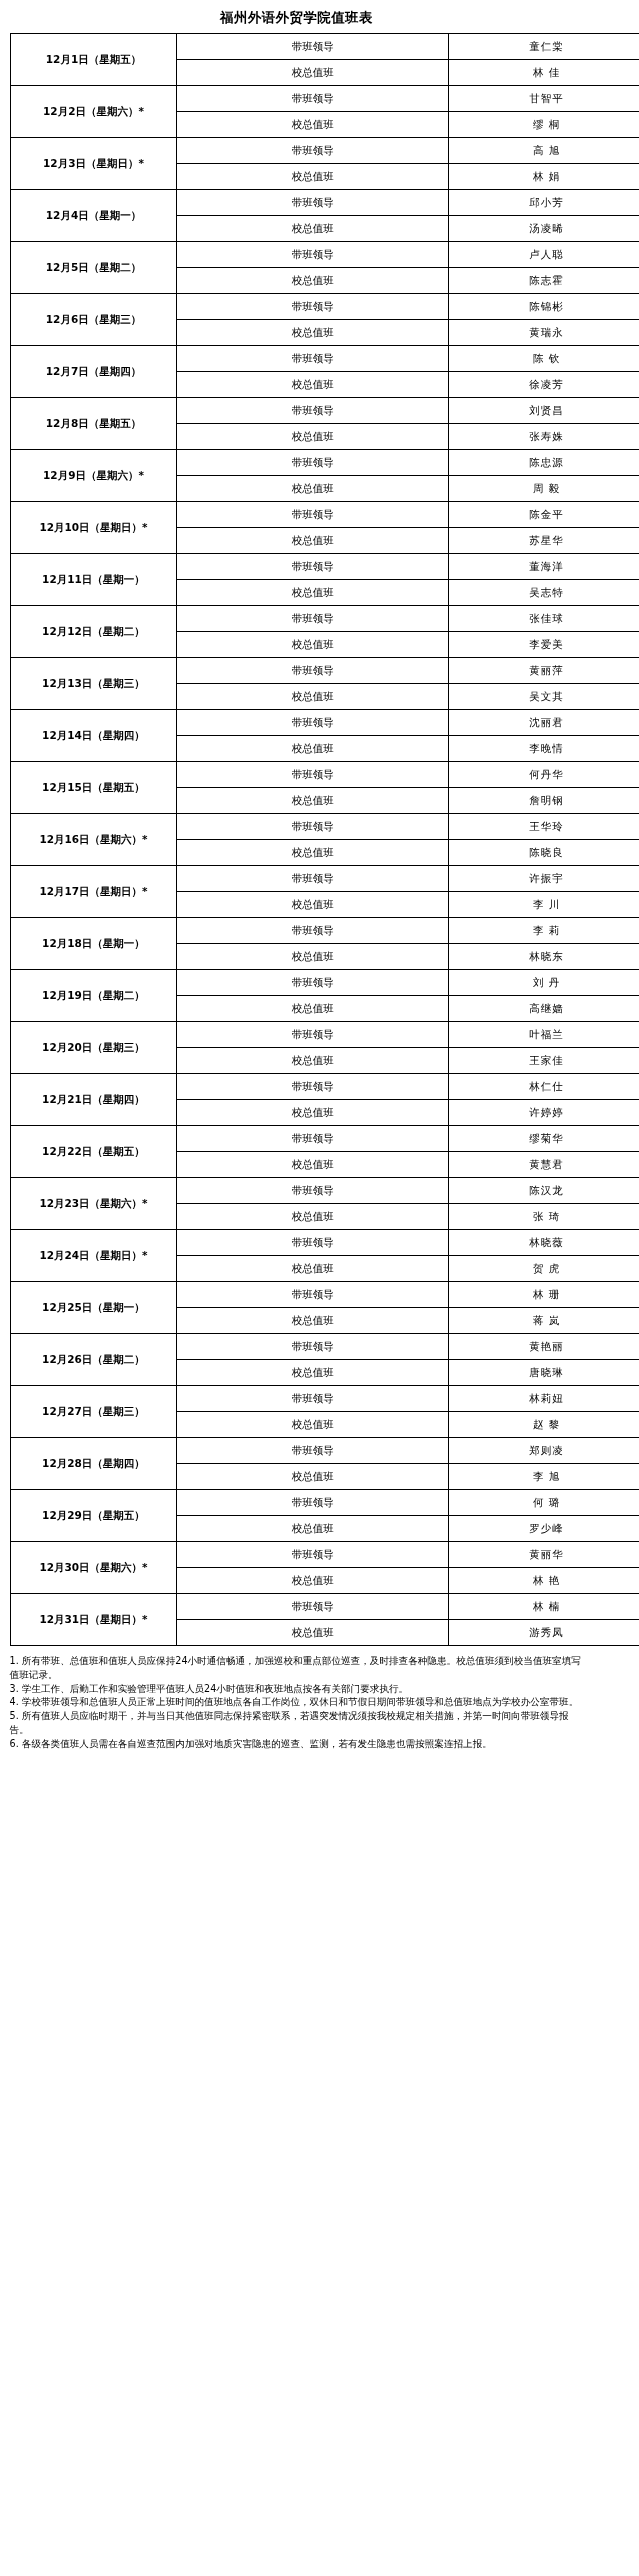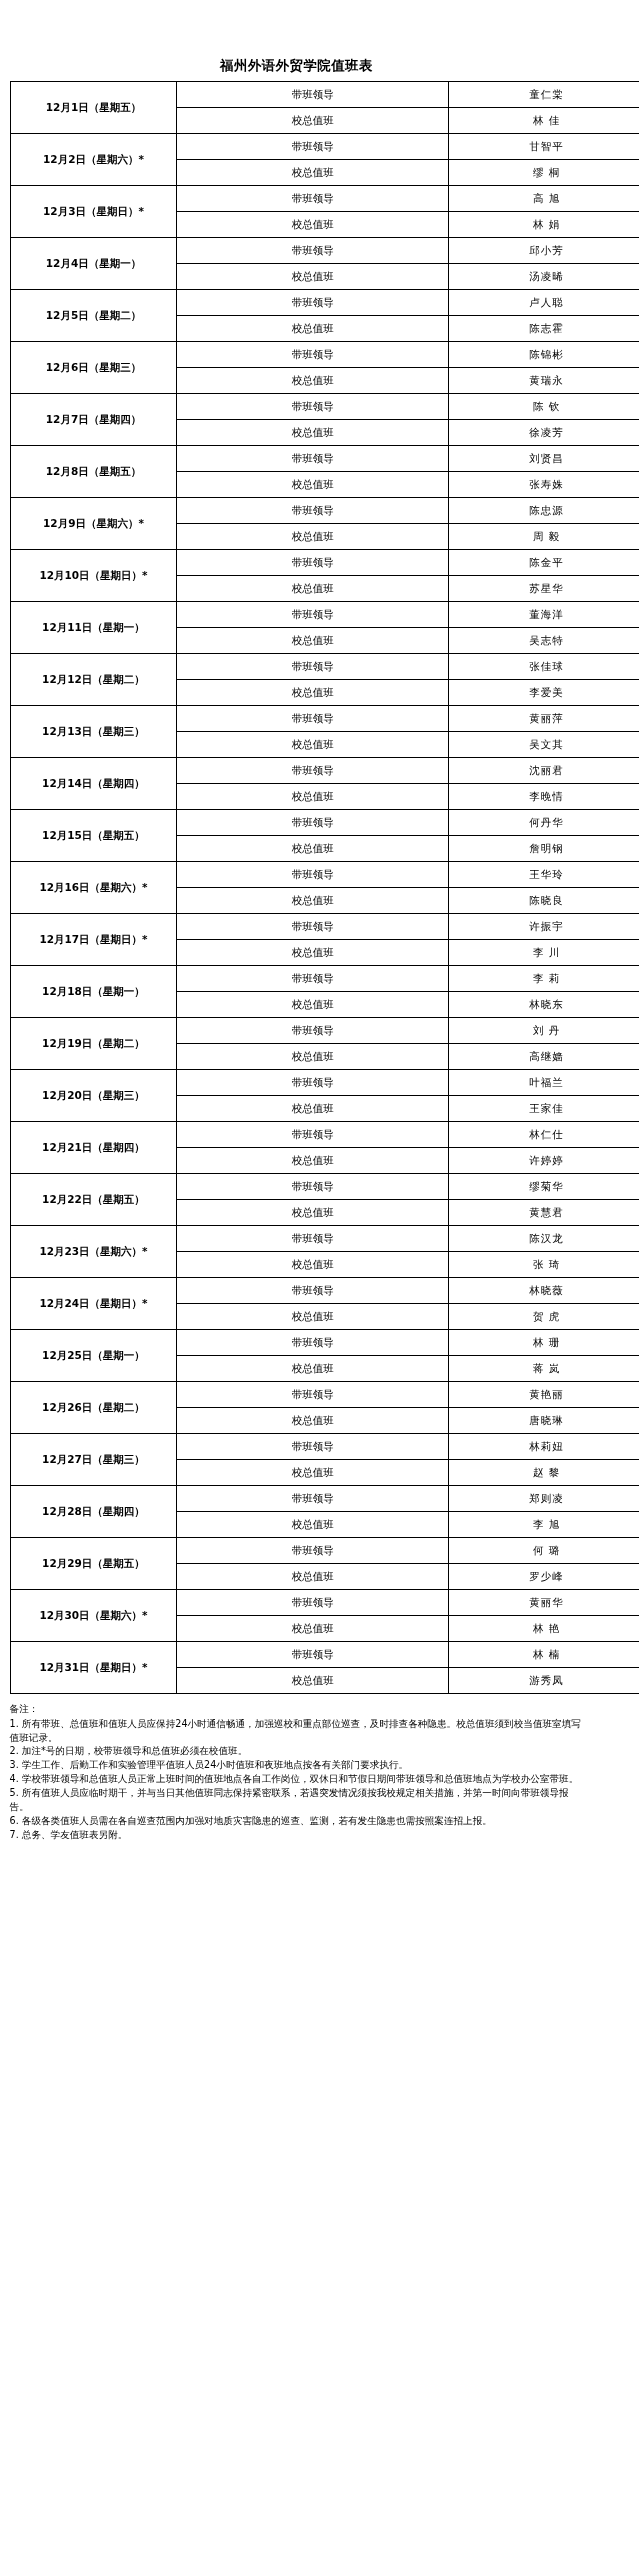--- a/index.html
+++ b/index.html
@@ -9,21 +9,20 @@
   }
   body {
     width: 639px;
     font-family: "DejaVu Sans", "Liberation Sans", sans-serif;
     color: #000000;
   }
   .page {
     width: 593px;
     box-sizing: border-box;
     padding: 5.7px 9.6px 9.6px 9.6px;
-    margin-top: 48px;
   }
   .doc-title {
     text-align: center;
     font-size: 13.4px;
     font-weight: bold;
     margin: 3.8px 0 5.7px 0;
     letter-spacing: 0.5px;
   }
   .doc-subtitle {
     text-align: center;
@@ -354,25 +353,22 @@
           <td class="name-cell">林 楠</td>
         </tr>
         <tr>
           <td class="role-cell">校总值班</td>
           <td class="name-cell">游秀凤</td>
         </tr>
       </tbody>
   </table>
 
   <div class="notes">
-    <p class="note-head">备注：</p>
     <div id="notes-list">
         <p class="note-line">1. 所有带班、总值班和值班人员应保持24小时通信畅通，加强巡校和重点部位巡查，及时排查各种隐患。校总值班须到校当值班室填写值班记录。</p>
-        <p class="note-line">2. 加注*号的日期，校带班领导和总值班必须在校值班。</p>
         <p class="note-line">3. 学生工作、后勤工作和实验管理平值班人员24小时值班和夜班地点按各有关部门要求执行。</p>
         <p class="note-line">4. 学校带班领导和总值班人员正常上班时间的值班地点各自工作岗位，双休日和节假日期间带班领导和总值班地点为学校办公室带班。</p>
         <p class="note-line">5. 所有值班人员应临时期干，并与当日其他值班同志保持紧密联系，若遇突发情况须按我校规定相关措施，并第一时间向带班领导报告。</p>
         <p class="note-line">6. 各级各类值班人员需在各自巡查范围内加强对地质灾害隐患的巡查、监测，若有发生隐患也需按照案连招上报。</p>
-        <p class="note-line">7. 总务、学友值班表另附。</p>
       </div>
   </div>
 </div>
 
 
 </body></html>

